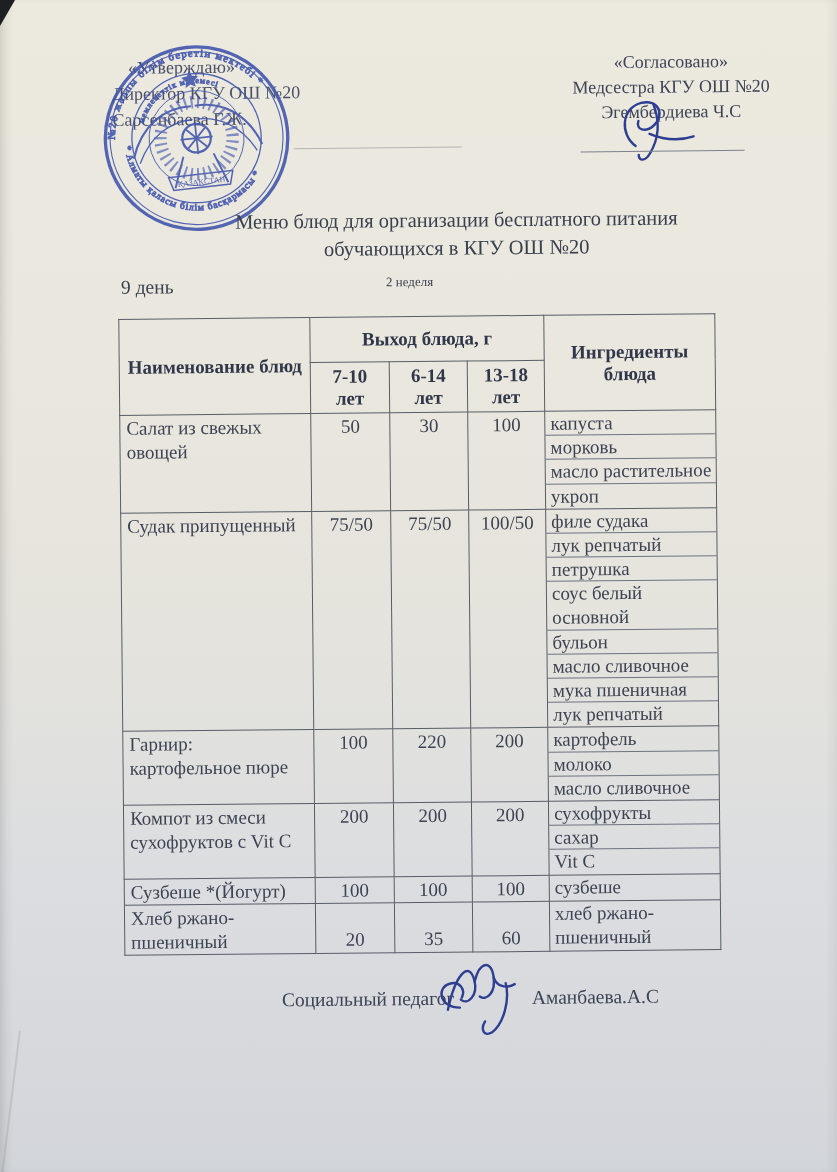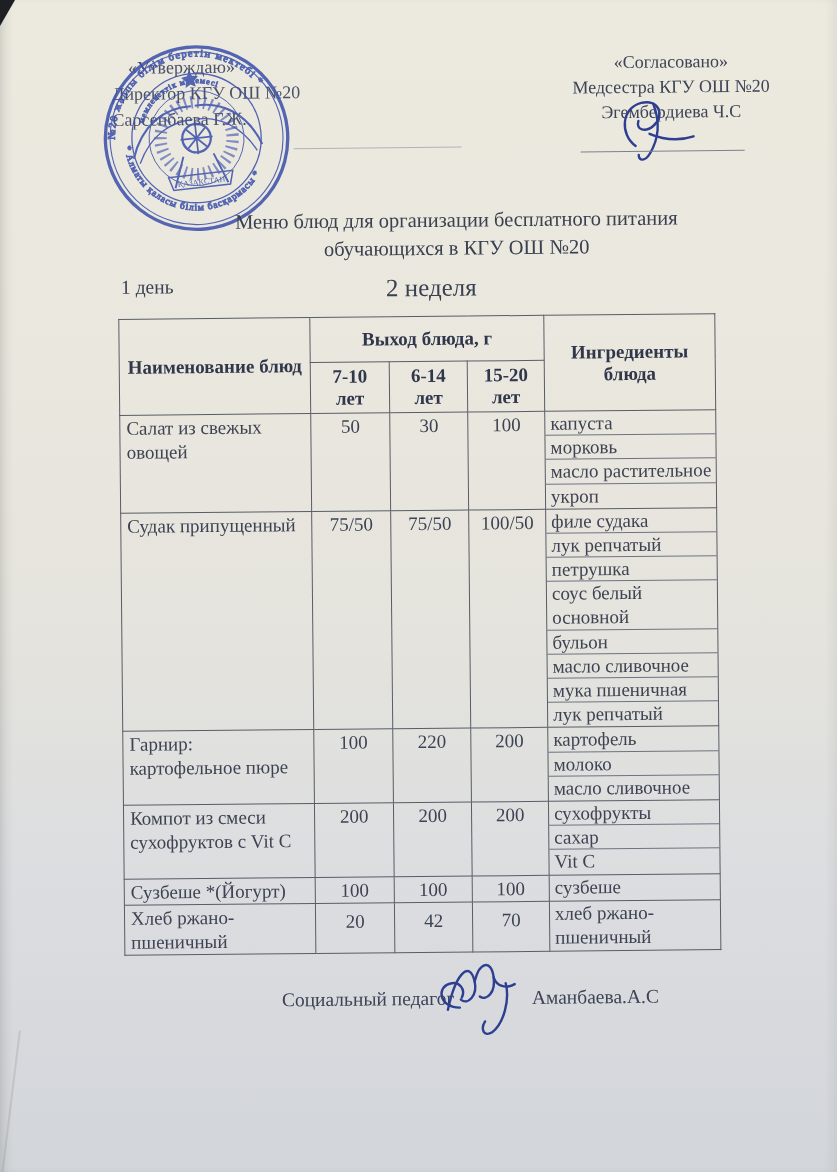--- a/index.html
+++ b/index.html
@@ -29,32 +29,32 @@
   .sig-pedagog{left:428px;top:952px;width:130px;height:92px;}
 
   .stamp{position:absolute;left:106px;top:41px;width:190px;height:190px;opacity:.88;
     transform:rotate(-6deg);}
   .stamp *{stroke:#3f53ac;}
   .stamp text,.stamp .fil{fill:#3f53ac;stroke:none;}
 
   .title{position:absolute;left:140px;top:206px;width:640px;text-align:center;
     font-size:20.5px;line-height:28px;color:#39404f;}
   .day{position:absolute;left:124px;top:274px;font-size:19.5px;color:#39404f;}
-  .week{position:absolute;left:389px;top:274px;font-size:25px;color:#39404f;}
+  .week{position:absolute;left:389px;top:274px;font-size:13px;color:#39404f;}
 
   table.menu{position:absolute;left:121px;top:316px;width:596px;border-collapse:collapse;
     table-layout:fixed;font-size:19px;color:#3d4352;}
   .menu th,.menu td{border:1.4px solid #585d66;}
   .menu th{font-weight:bold;text-align:center;vertical-align:middle;color:#30374a;
     font-size:19px;line-height:22px;padding:1px 2px;}
   .menu thead tr:nth-child(1) th{height:42px;}
   .menu thead tr:nth-child(2) th{height:48px;margin-left:24px;}
   td.name{vertical-align:top;padding:1px 6px 0 6px;line-height:24px;}
   td.num{vertical-align:top;text-align:center;padding-top:1px;line-height:23px;}
-  td.num.bottom{vertical-align:bottom;padding-bottom:20px;}
+  td.num.bottom{vertical-align:bottom;padding-bottom:2px;}
   td.ings{padding:0;vertical-align:top;}
   .sub{box-sizing:border-box;height:24.2px;line-height:23px;padding:0 5px;
     border-bottom:1.2px solid #6e7380;overflow:hidden;white-space:nowrap;}
   .sub:last-child{border-bottom:none;}
   .sub.two{height:48.4px;white-space:normal;line-height:24px;}
 
   .footer-role{position:absolute;left:278px;top:988px;font-size:19.5px;color:#3c4354;}
   .footer-name{position:absolute;left:528px;top:988px;font-size:19.5px;color:#3c4354;}
 </style>
 </head>
@@ -108,21 +108,21 @@
       <path d="M48,10 C54,26 54,44 44,60 C40,67 33,68 33,61"></path>
       <path d="M44,40 C58,46 72,48 88,43"></path>
     </svg>
     <div class="agree-line"></div>
 
     <div class="title">
       <div>Меню блюд для организации бесплатного питания</div>
       <div>обучающихся в КГУ ОШ №20</div>
     </div>
 
-    <div class="day">1 день</div>
+    <div class="day">9 день</div>
     <div class="week">2 неделя</div>
 
     <table class="menu">
       <colgroup>
         <col style="width:191px">
           <col style="width:79px">
           <col style="width:78px">
           <col style="width:77px">
           <col style="width:171px">
       </colgroup>
@@ -135,21 +135,21 @@
         <tr>
           <th>
             <div>7-10</div>
             <div>лет</div>
           </th>
           <th>
             <div>6-14</div>
             <div>лет</div>
           </th>
           <th>
-            <div>15-20</div>
+            <div>13-18</div>
             <div>лет</div>
           </th>
         </tr>
       </thead>
       <tbody>
         <tr>
           <td class="name">Салат из свежых овощей</td>
           <td class="num">50</td>
           <td class="num">30</td>
           <td class="num">100</td>
@@ -203,22 +203,22 @@
           <td class="num">100</td>
           <td class="num">100</td>
           <td class="num">100</td>
           <td class="ings">
             <div class="sub">сузбеше</div>
           </td>
         </tr>
         <tr>
           <td class="name">Хлеб ржано-пшеничный</td>
           <td class="num bottom">20</td>
-          <td class="num bottom">42</td>
-          <td class="num bottom">70</td>
+          <td class="num bottom">35</td>
+          <td class="num bottom">60</td>
           <td class="ings">
             <div class="sub two">хлеб ржано-пшеничный</div>
           </td>
         </tr>
       </tbody>
     </table>
 
     <div class="footer-role">Социальный педагог</div>
     <svg class="sig sig-pedagog" viewBox="0 0 130 92">
       <path d="M28,56 C8,56 4,36 18,32 C28,29 34,38 30,46"></path>

